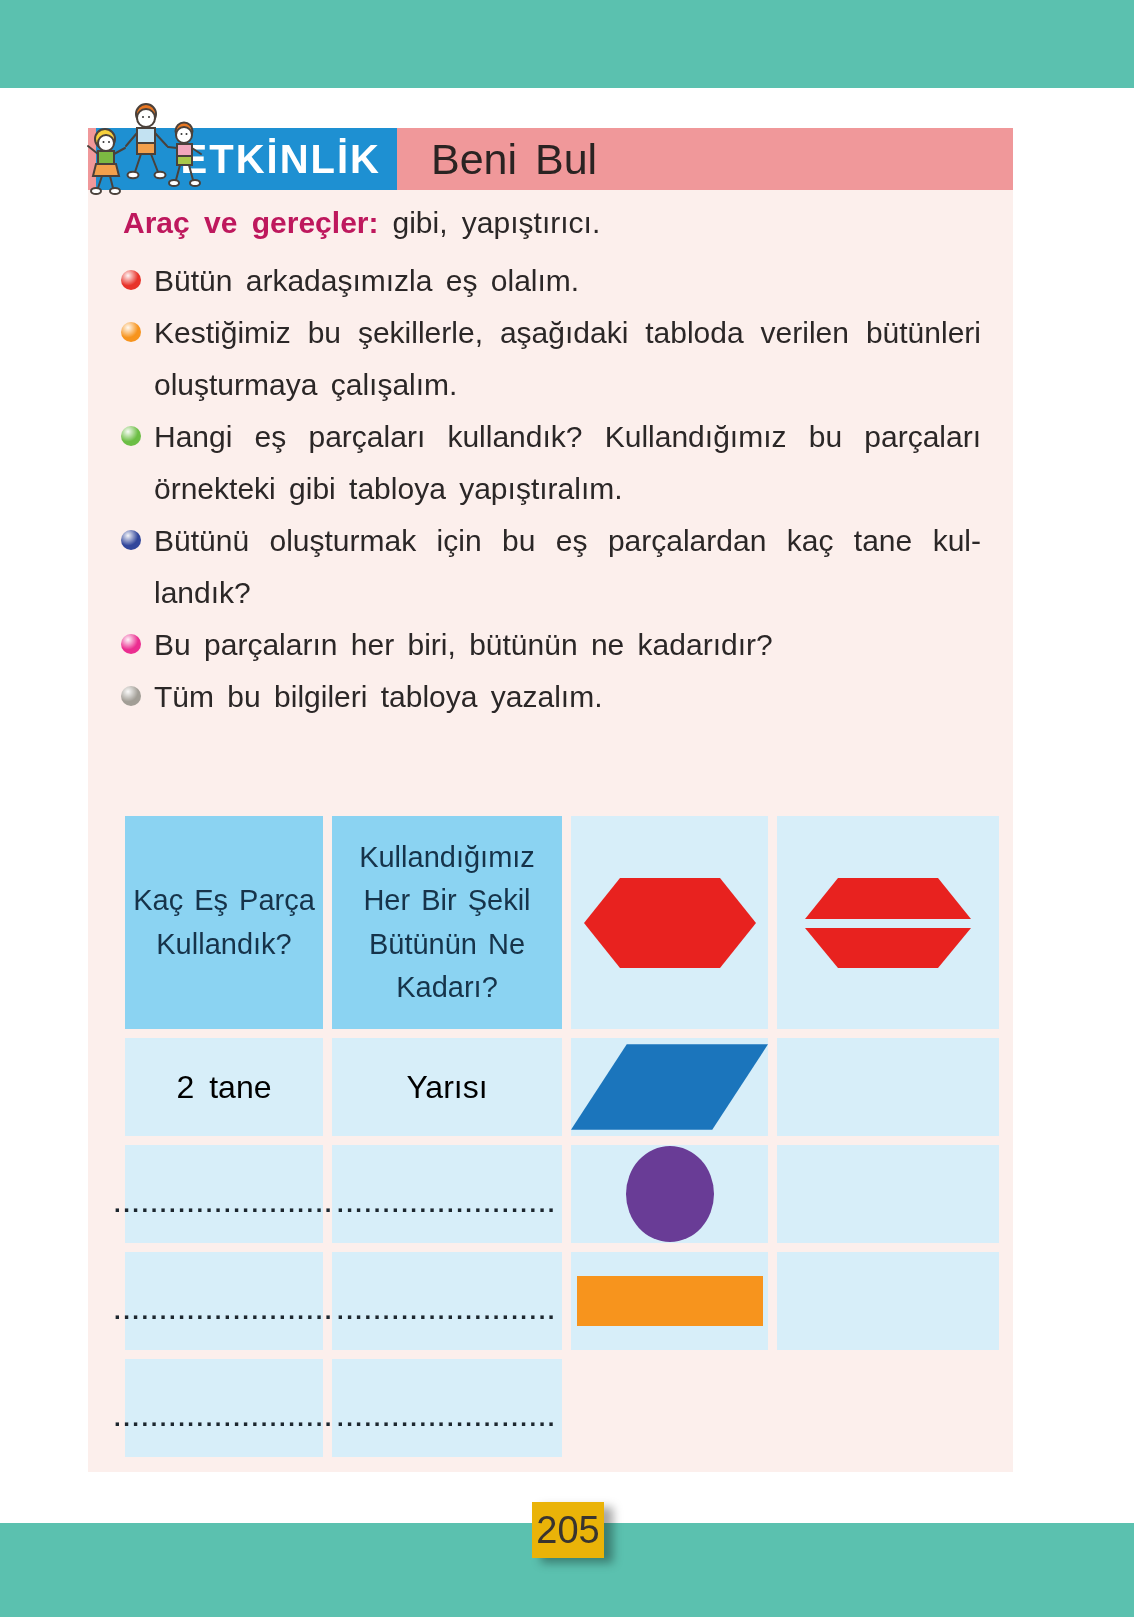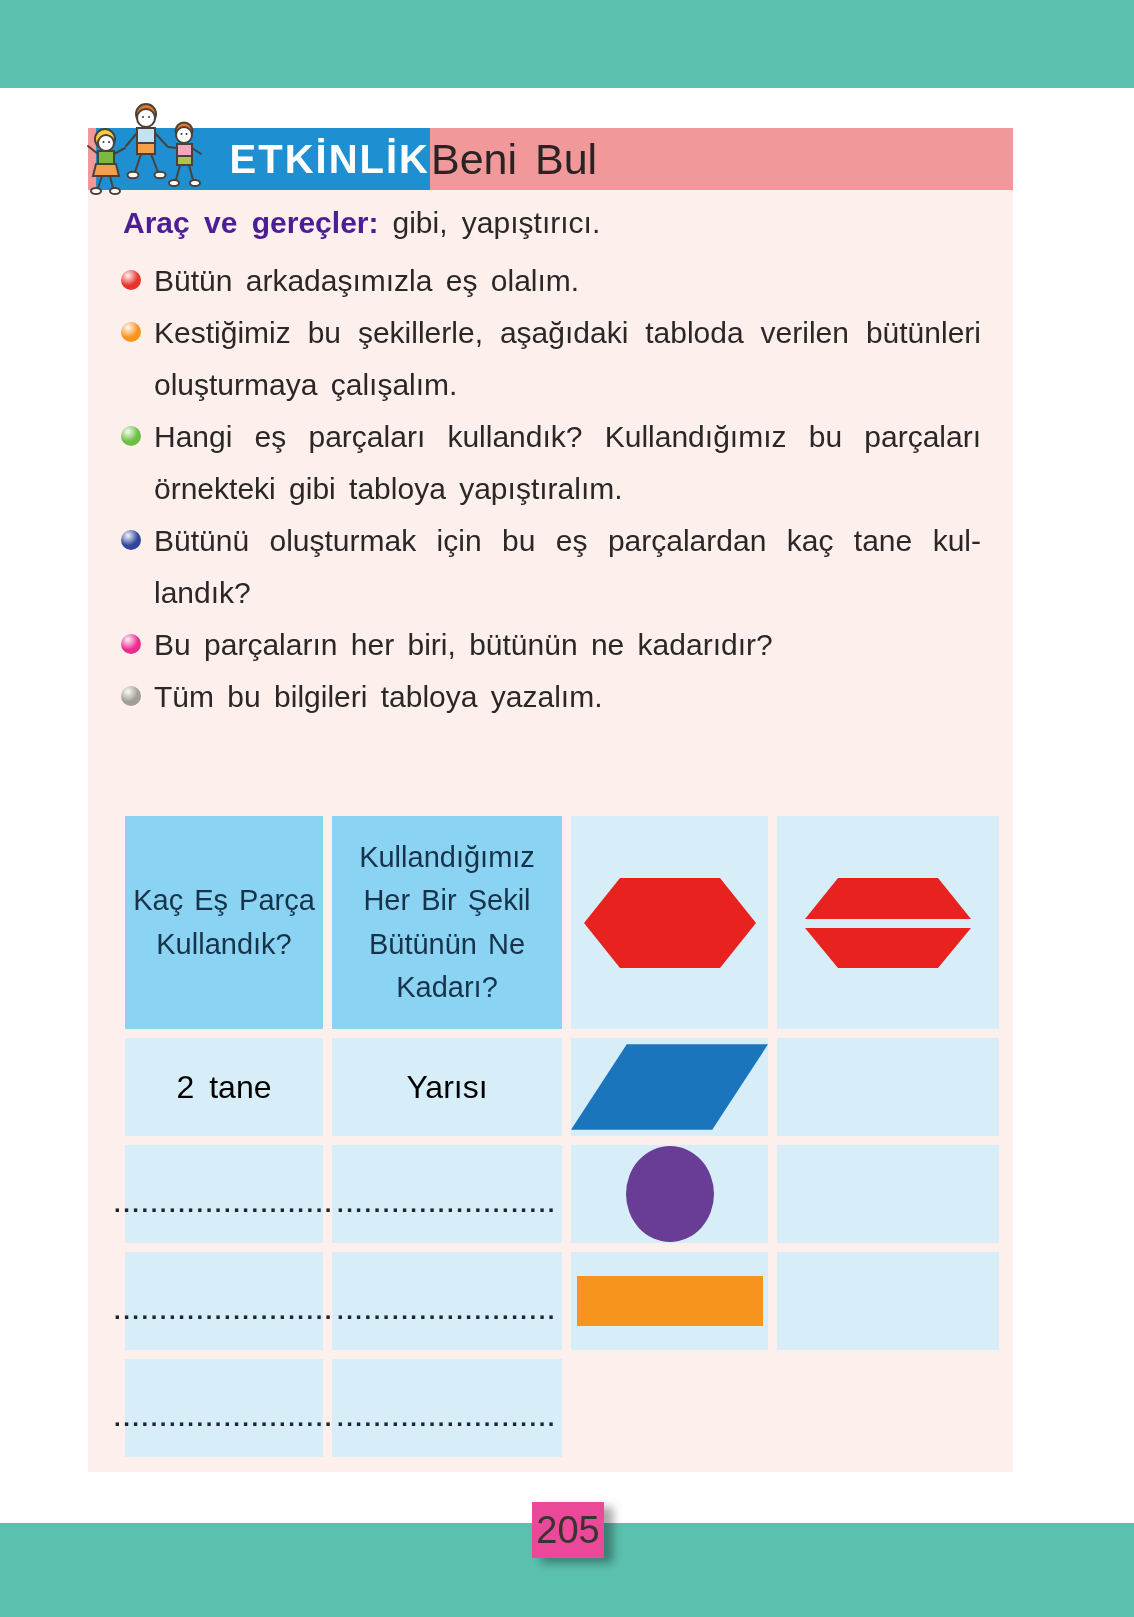--- a/index.html
+++ b/index.html
@@ -6,23 +6,23 @@
   .page{position:relative;width:1134px;height:1617px;background:#ffffff;overflow:hidden;
         font-family:"Liberation Sans",sans-serif;}
   .band{position:absolute;left:0;width:100%;background:#5BC1AF;}
   .band.top{top:0;height:88px;}
   .band.bottom{top:1523px;height:94px;}
 
   .content{position:absolute;left:88px;top:128px;width:925px;height:1344px;background:#FCEFEC;}
 
   
   .banner{position:absolute;left:0;top:0;width:100%;height:62px;background:#F0989A;}
-  .activity-box{position:absolute;left:8px;top:0;width:334px;height:62px;background:#1E90D2;
+  .activity-box{position:absolute;left:8px;top:0;width:301px;height:62px;background:#1E90D2;
                 display:flex;align-items:center;justify-content:flex-end;
-                box-sizing:border-box;}
+                padding-right:16px;box-sizing:border-box;}
   .activity-label{color:#ffffff;font-size:40px;font-weight:bold;letter-spacing:2px;}
   .banner-title{position:absolute;left:343px;top:0;height:62px;display:flex;align-items:center;
                 font-size:43px;color:#2A2322;word-spacing:6px;}
   .kids{position:absolute;left:-8px;top:-26px;}
 
   
   .materials{position:absolute;left:35px;top:78px;font-size:30px;color:#2B2727;word-spacing:6px;white-space:nowrap;}
   .materials-label{font-weight:bold;margin-right:14px;}
 
   
@@ -102,21 +102,21 @@
         <path d="M97,46 L88,45"></path>
           <path d="M112,46 L121,52"></path>
         <path d="M100,63 L96,78"></path>
           <path d="M109,63 L113,78"></path>
         <ellipse cx="94" cy="81" rx="5" ry="3" fill="#FFFFFF"></ellipse>
         <ellipse cx="115" cy="81" rx="5" ry="3" fill="#FFFFFF"></ellipse>
       </g>
     </svg>
 
     <div class="materials">
-      <span class="materials-label" style="color: #4c1d95; text-align: center;">Araç ve gereçler:</span><span class="materials-value">gibi, yapıştırıcı.</span>
+      <span class="materials-label" style="color: #be185d; text-align: center;">Araç ve gereçler:</span><span class="materials-value">gibi, yapıştırıcı.</span>
     </div>
 
     <ul class="bullets">
       <li>
         <span class="sphere" style="background-color: rgb(232, 51, 42);"></span>
         <span class="btext">Bütün arkadaşımızla eş olalım.</span>
       </li>
       <li>
         <span class="sphere" style="background-color: rgb(247, 148, 29);"></span>
         <span class="btext">Kestiğimiz bu şekillerle, aşağıdaki tabloda verilen bütün­leri oluşturmaya çalışalım.</span>
@@ -197,19 +197,19 @@
       <div class="td">
         <span class="dots">........................</span>
       </div>
       <div class="td">
         <span class="dots">........................</span>
       </div>
     </div>
 
   </div>
 
-  <div class="page-tab" style="background-color: #ec4899;">
+  <div class="page-tab" style="background-color: #eab308;">
     <span>205</span>
   </div>
 
   <div class="band bottom"></div>
 
 </div>
 
 </body></html>

